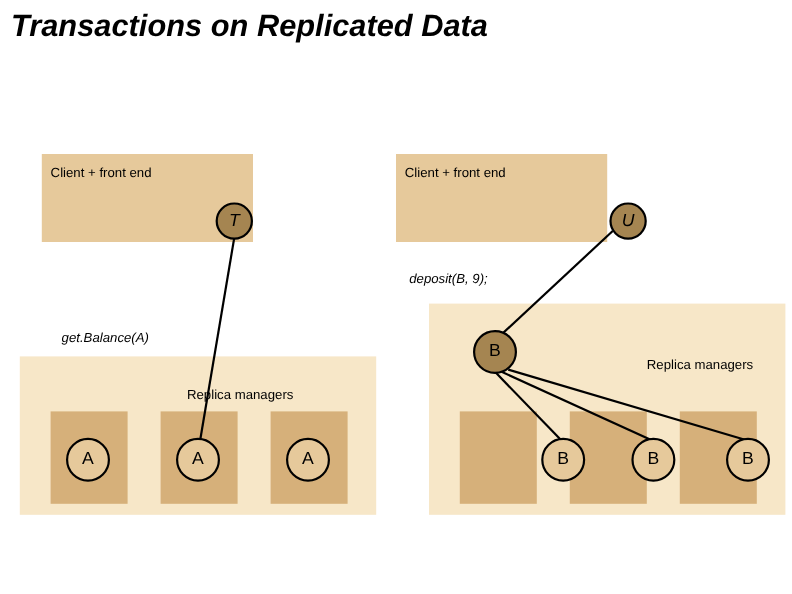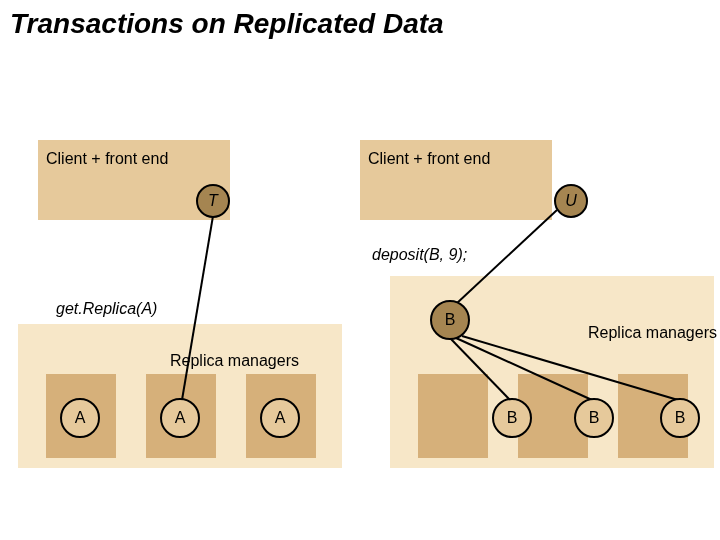--- a/index.html
+++ b/index.html
@@ -19,21 +19,21 @@
   .title {
     position: absolute;
     left: 10px;
     top: 8px;
     font-size: 28px;
     font-weight: bold;
     font-style: italic;
   }
   .label {
     position: absolute;
-    font-size: 16px;
+    font-size: 12px;
   }
   .italic {
     font-style: italic;
   }
   .box {
     position: absolute;
     background: #e6c99b;
   }
   .large-box {
     position: absolute;
@@ -84,21 +84,21 @@
 
   <div class="box" style="left:360px; top:140px; width:192px; height:80px;"></div>
   <div class="label" style="left:368px; top:150px;">Client + front end</div>
 
   <div class="disc disc-dark" style="left:554px; top:184px; width:34px; height:34px; z-index:4;">
     <span class="italic">U</span>
   </div>
 
   <div class="label italic" style="left:372px; top:246px;">deposit(B, 9);</div>
 
-  <div class="label italic" style="left:56px; top:300px;">get.Replica(A)</div>
+  <div class="label italic" style="left:56px; top:300px;">get.Balance(A)</div>
 
   <div class="large-box" style="left:18px; top:324px; width:324px; height:144px;"></div>
   <div class="label" style="left:170px; top:352px; z-index:2;">Replica managers</div>
 
   <div class="med-box" style="left:46px;  top:374px; width:70px; height:84px;"></div>
   <div class="med-box" style="left:146px; top:374px; width:70px; height:84px;"></div>
   <div class="med-box" style="left:246px; top:374px; width:70px; height:84px;"></div>
 
   <div class="disc disc-light" style="left:60px;  top:398px; width:40px; height:40px; z-index:5;">
     <span>A</span>

